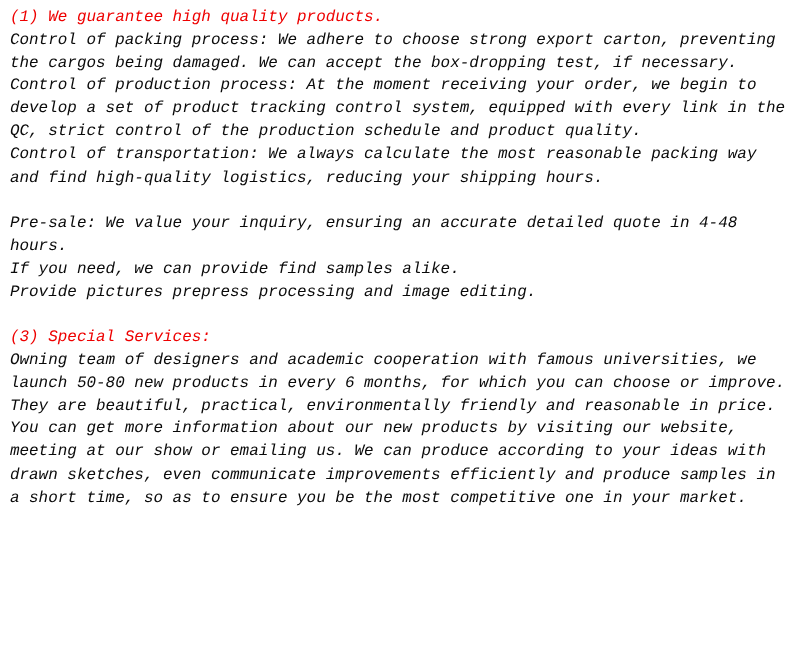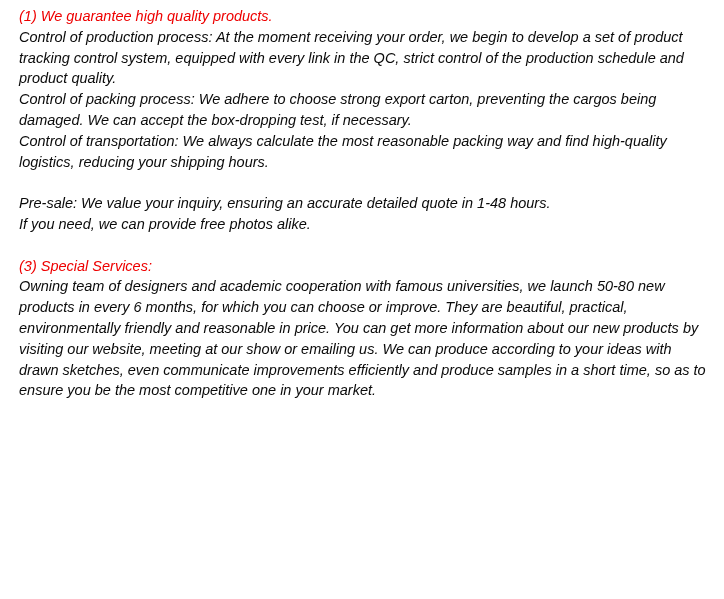--- a/index.html
+++ b/index.html
@@ -4,22 +4,22 @@
 <style>
   html, body {
     margin: 0;
     padding: 0;
     background: #ffffff;
   }
   .doc {
     width: 724px;
     height: 599px;
     box-sizing: border-box;
-    padding: 6px 10px 0 19px;
-    font-family: Liberation Sans, sans-serif;
+    padding: 6px 10px 0 9px;
+    font-family: Liberation Mono, monospace;
     font-style: italic;
     font-size: 14.5px;
     line-height: 20.8px;
     color: #0a0a0a;
     overflow: hidden;
     background: #ffffff;
   }
   .doc p {
     margin: 0;
   }
@@ -33,30 +33,31 @@
     height: 20.8px;
   }
 </style>
 </head>
 <body>
 
 <div class="doc">
 
   <section>
     <p class="heading">(1) We guarantee high quality products.</p>
+    <p>Control of packing process: We adhere to choose strong export carton, preventing the cargos being damaged. We can accept the box-dropping test, if necessary.</p>
     <p>Control of production process: At the moment receiving your order, we begin to develop a set of product tracking control system, equipped with every link in the QC, strict control of the production schedule and product quality.</p>
-    <p>Control of packing process: We adhere to choose strong export carton, preventing the cargos being damaged. We can accept the box-dropping test, if necessary.</p>
     <p>Control of transportation: We always calculate the most reasonable packing way and find high-quality logistics, reducing your shipping hours.</p>
   </section>
 
   <div class="section-gap"></div>
 
   <section>
-    <p>Pre-sale: We value your inquiry, ensuring an accurate detailed quote in 1-48 hours.</p>
-    <p>If you need, we can provide free photos alike.</p>
+    <p>Pre-sale: We value your inquiry, ensuring an accurate detailed quote in 4-48 hours.</p>
+    <p>If you need, we can provide find samples alike.</p>
+    <p>Provide pictures prepress processing and image editing.</p>
   </section>
 
   <div class="section-gap"></div>
 
   <section>
     <p class="heading">(3) Special Services:</p>
     <p>Owning team of designers and academic cooperation with famous universities, we launch 50-80 new products in every 6 months, for which you can choose or improve. They are beautiful, practical, environmentally friendly and reasonable in price. You can get more information about our new products by visiting our website, meeting at our show or emailing us. We can produce according to your ideas with drawn sketches, even communicate improvements efficiently and produce samples in a short time, so as to ensure you be the most competitive one in your market.</p>
   </section>
 
 </div>

